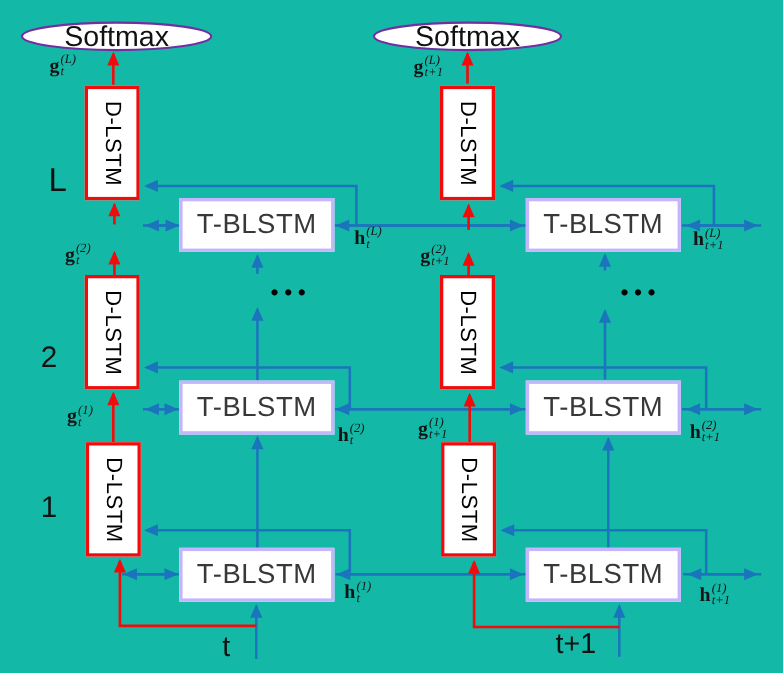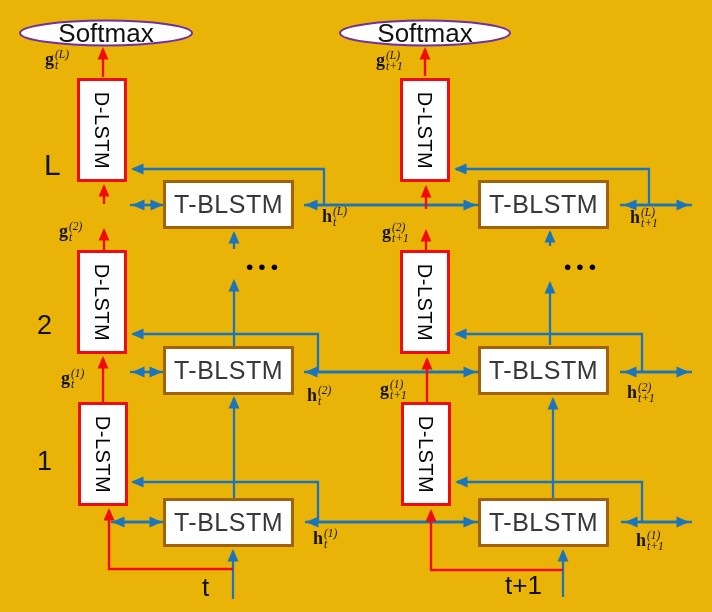--- a/index.html
+++ b/index.html
@@ -1,22 +1,22 @@
 <!DOCTYPE html>
 <html><head>
 <meta charset="utf-8">
 <style>
   html,body{margin:0;padding:0;background:#ffffff;}
-  #stage{position:relative;width:712px;height:612px;background:#eab308;overflow:hidden;
+  #stage{position:relative;width:712px;height:612px;background:#14b8a6;overflow:hidden;
          font-family:"Liberation Sans",sans-serif;}
   #wires{position:absolute;left:0;top:0;}
   .dbox{position:absolute;width:50px;height:104px;border:3px solid #F10C0C;background:#ffffff;
         box-sizing:border-box;display:flex;align-items:center;justify-content:center;}
   .dbox span{transform:rotate(90deg);white-space:nowrap;font-size:20px;color:#000;letter-spacing:.5px;}
-  .tbox{position:absolute;width:131px;height:49px;border:3px solid #a16207;background:#ffffff;
+  .tbox{position:absolute;width:141px;height:49px;border:3px solid #c4b5fd;background:#ffffff;
         box-sizing:border-box;display:flex;align-items:center;justify-content:center;
         font-size:25px;color:#383838;letter-spacing:.5px;}
   .smx{position:absolute;width:172px;height:26px;display:flex;align-items:center;justify-content:center;
        font-size:26px;color:#111;}
   .axlab{position:absolute;color:#111;}
   .dots{position:absolute;font-size:21px;letter-spacing:5px;color:#000;line-height:14px;}
   .mlab{position:absolute;display:flex;align-items:center;color:#141414;}
   .mlab .b{font:bold 18px "Liberation Serif",serif;}
   .mlab .scr{display:inline-flex;flex-direction:column;margin-left:1px;
              font:italic 11.5px "Liberation Serif",serif;line-height:10.5px;}

